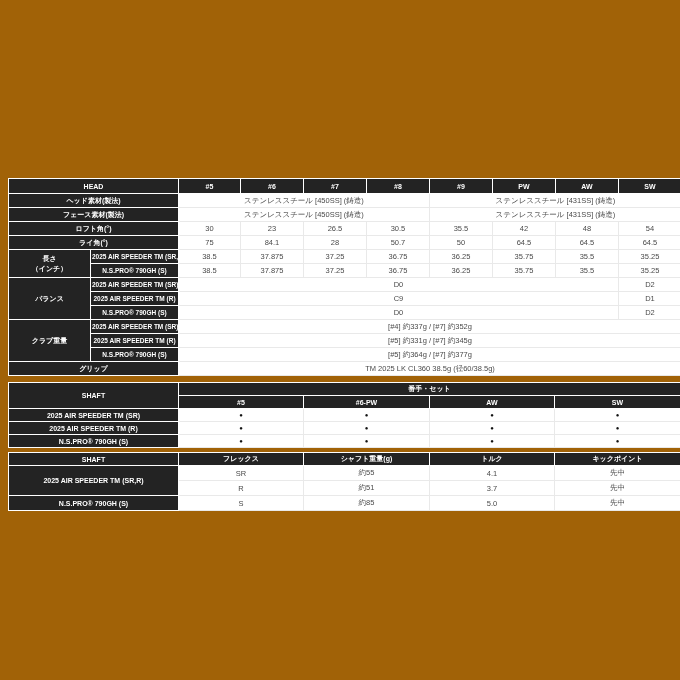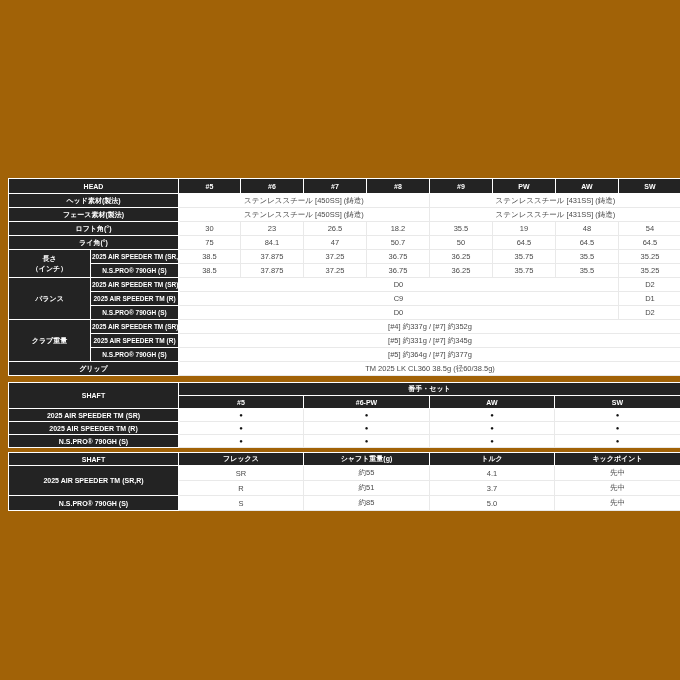--- a/index.html
+++ b/index.html
@@ -72,31 +72,31 @@
       <tr>
         <th colspan="2">フェース素材(製法)</th>
         <td colspan="4">ステンレススチール [450SS] (鋳造)</td>
         <td colspan="4">ステンレススチール [431SS] (鋳造)</td>
       </tr>
       <tr>
         <th colspan="2">ロフト角(°)</th>
         <td>30</td>
         <td>23</td>
         <td>26.5</td>
-        <td>18.2</td>
+        <td>30.5</td>
         <td>35.5</td>
-        <td>19</td>
+        <td>42</td>
         <td>48</td>
         <td>54</td>
       </tr>
       <tr>
         <th colspan="2">ライ角(°)</th>
         <td>75</td>
         <td>84.1</td>
-        <td>47</td>
+        <td>28</td>
         <td>50.7</td>
         <td>50</td>
         <td>64.5</td>
         <td>64.5</td>
         <td>64.5</td>
       </tr>
       <tr>
         <th rowspan="2" class="grouplabel">長さ
 （インチ）</th>
         <th class="sub">2025 AIR SPEEDER TM (SR,R)</th>

